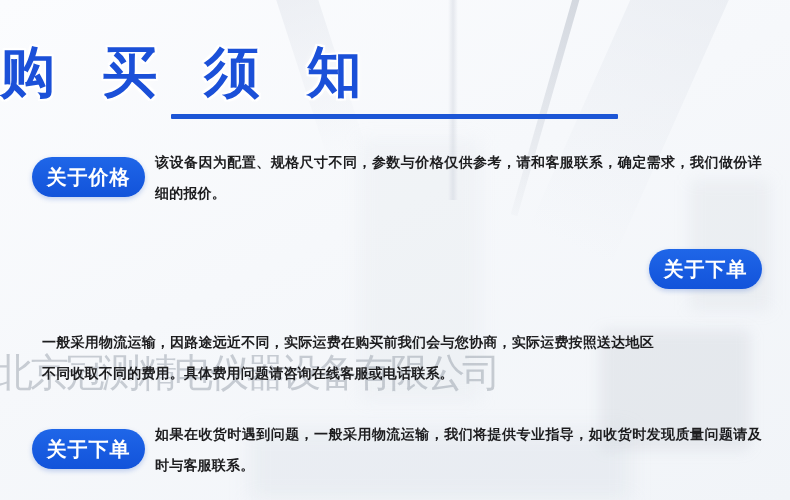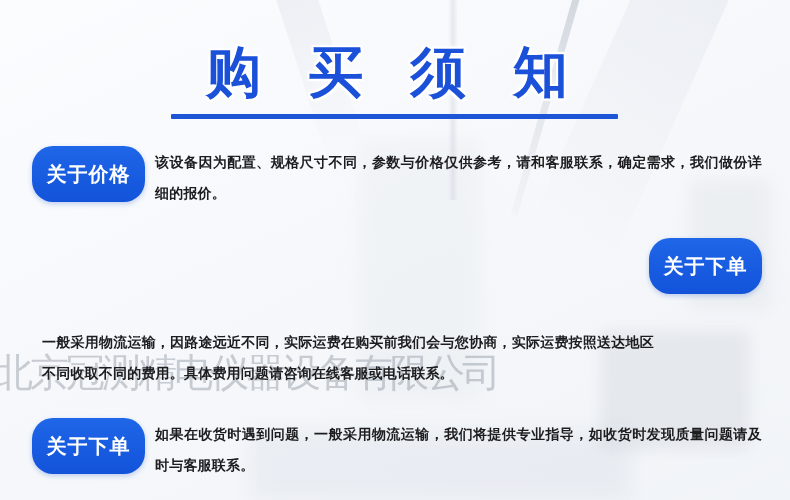--- a/index.html
+++ b/index.html
@@ -56,21 +56,20 @@
     position: absolute; left: -6px; top: 346px; z-index: 1;
     font-size: 39px; letter-spacing: -3px; white-space: nowrap;
     color: rgba(134, 142, 156, 0.42); font-weight: 500;
     pointer-events: none;
   }
 
   
   .header { position: absolute; left: 0; top: 0; width: 100%; z-index: 2; }
   .page-title {
     position: absolute; left: 0; top: 36px; width: 100%;
-    text-align: center;
     font-size: 55px; font-weight: 900; letter-spacing: 16px;
     color: #1b50d8;
     text-shadow:
       -2px -2px 0 #ffffff, 2px -2px 0 #ffffff,
       -2px  2px 0 #ffffff, 2px  2px 0 #ffffff,
        0   -2px 0 #ffffff, 0    2px 0 #ffffff,
       -2px  0   0 #ffffff, 2px  0   0 #ffffff,
        0    0   8px rgba(255,255,255,0.95);
   }
   .title-underline {
@@ -85,21 +84,21 @@
     position: absolute; left: 32px; width: 730px;
     display: flex; align-items: flex-start;
   }
   .row-1 { top: 146px; }
   .row-2 { top: 238px; justify-content: flex-end; }
   .row-3 { top: 326px; }
   .row-4 { top: 418px; }
 
   .pill {
     flex: 0 0 auto;
-    width: 113px; height: 56px; 
+    width: 113px; height: 40px; margin-top: 11px;
     border-radius: 21px;
     background: linear-gradient(180deg, #1f66e8 0%, #1253da 100%);
     color: #ffffff; font-size: 20px; font-weight: 600; letter-spacing: 1px;
     display: flex; align-items: center; justify-content: center;
     box-shadow: 0 2px 5px rgba(22, 80, 200, 0.25);
   }
 
   .row-text {
     margin: 0 0 0 10px; padding-top: 1px;
     width: 612px;

